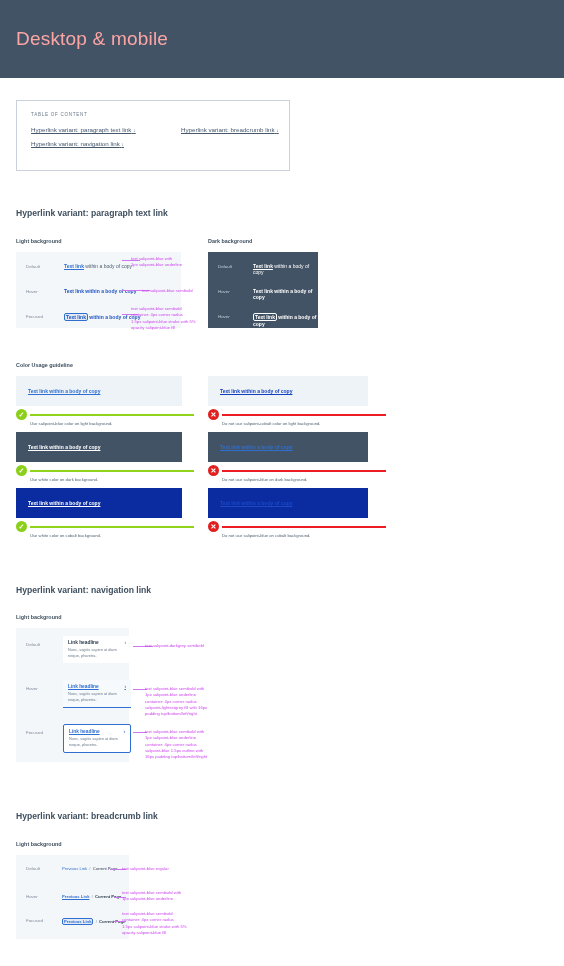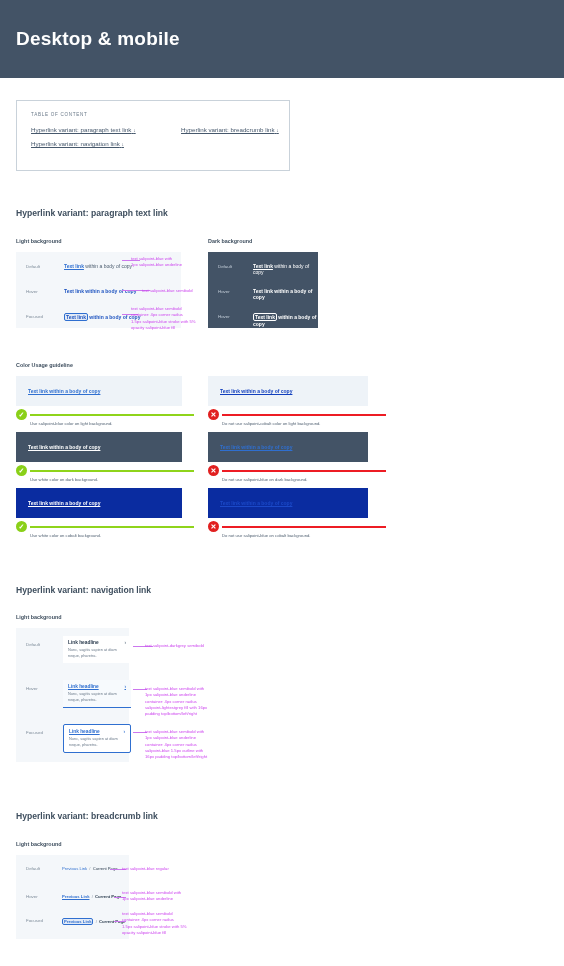--- a/index.html
+++ b/index.html
@@ -13,23 +13,23 @@
   .page { position: relative; width: 564px; height: 966px; }
 
   
   .hero {
     background: #435366;
     height: 78px;
     display: flex; align-items: center;
     padding-left: 16px;
   }
   .hero-title {
-    color: #ffffff;
+    color: #fca5a5;
     font-size: 19px;
-    font-weight: bold;
+    font-weight: normal;
     letter-spacing: .2px;
   }
 
   
   .toc {
     position: absolute; left: 16px; top: 100px;
     width: 274px; min-height: 68px;
     border: 1px solid #c9d2da; background: #fff;
     padding: 11px 14px 12px 14px;
   }

